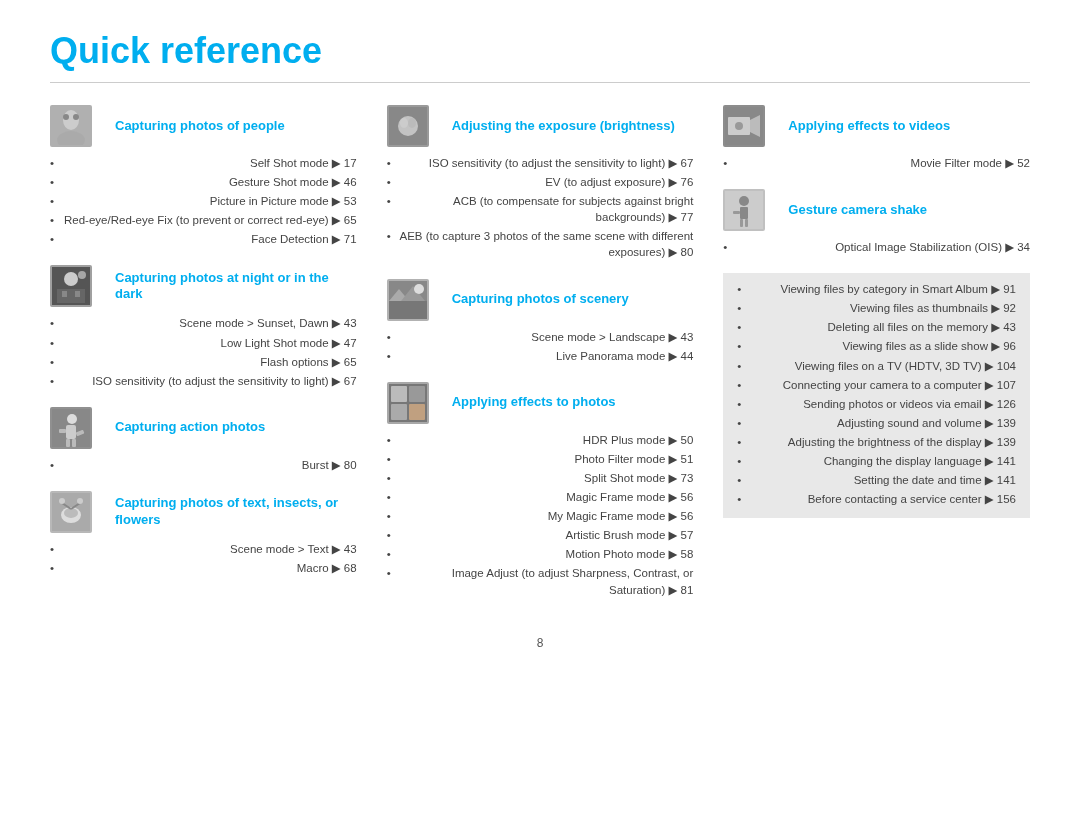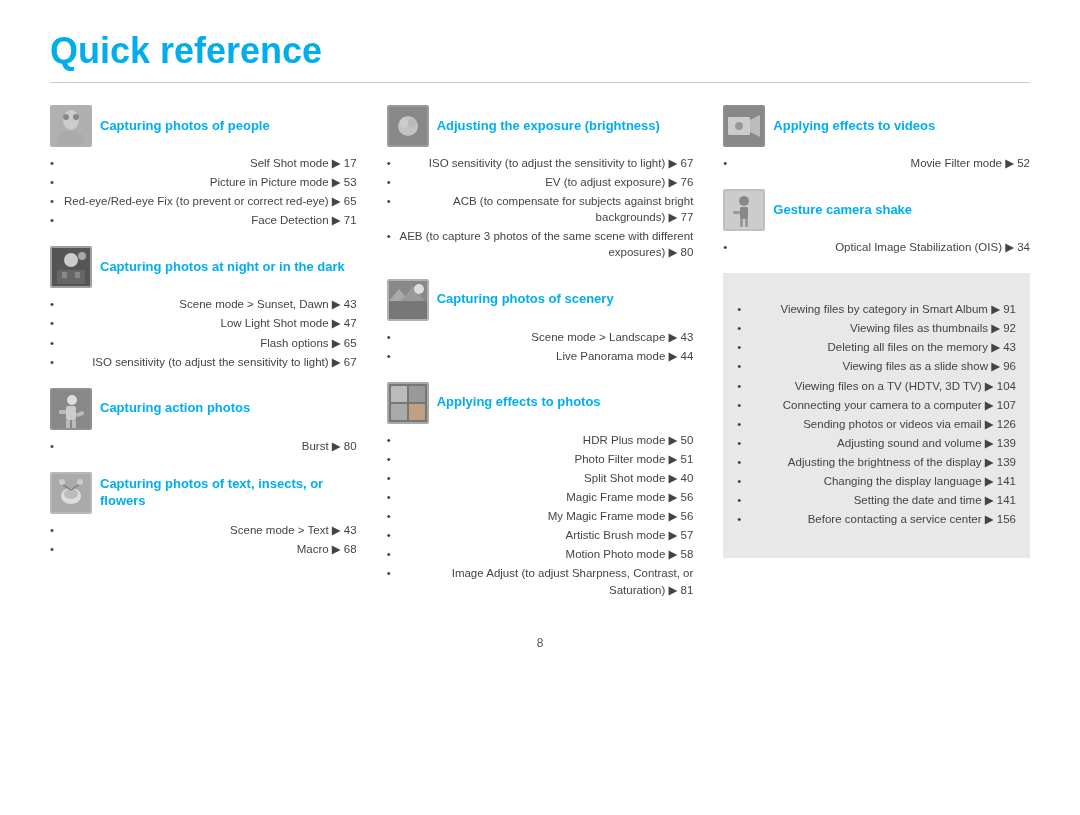--- a/index.html
+++ b/index.html
@@ -28,20 +28,21 @@
       grid-template-columns: 1fr 1fr 1fr;
       gap: 0 30px;
     }
     .section {
       margin-bottom: 18px;
     }
     .section-header {
       display: flex;
       align-items: center;
       margin-bottom: 8px;
+      gap: 15px;
     }
     .section-thumb {
       width: 42px;
       height: 42px;
       margin-right: 8px;
       flex-shrink: 0;
       background: #888;
       border-radius: 2px;
       overflow: hidden;
       display: flex;
@@ -72,21 +73,21 @@
       text-align: right;
     }
     .section-list li::before {
       content: '•';
       position: absolute;
       left: 0;
       color: #444;
     }
     .col3-box {
       background: #e8e8e8;
-      padding: 28px 14px;
+      padding: 8px 14px;
       margin-top: 8px;
     }
     .col3-box .section-list li {
       color: #444;
     }
     .page-num {
       text-align: center;
       margin-top: 20px;
       font-size: 12px;
       color: #555;
@@ -120,20 +121,21 @@
             <ellipse cx="19" cy="13" rx="8" ry="10" fill="#ccc"></ellipse>
             <ellipse cx="19" cy="33" rx="14" ry="9" fill="#aaa"></ellipse>
             <circle cx="14" cy="10" r="3" fill="#888"></circle>
             <circle cx="24" cy="10" r="3" fill="#888"></circle>
           </svg>
         </div>
         <span class="section-title">Capturing photos of people</span>
       </div>
       <ul class="section-list">
         <li>Self Shot mode ▶ 17</li>
+        <li>Gesture Shot mode ▶ 46</li>
         <li>Picture in Picture mode ▶ 53</li>
         <li>Red-eye/Red-eye Fix (to prevent or correct red-eye) ▶ 65</li>
         <li>Face Detection ▶ 71</li>
       </ul>
     </div>
 
     <div class="section">
       <div class="section-header">
         <div class="section-thumb thumb-night">
           <svg viewBox="0 0 38 38" xmlns="http://www.w3.org/2000/svg">
@@ -248,21 +250,21 @@
             <rect x="20" y="2" width="16" height="16" fill="#999" rx="1"></rect>
             <rect x="2" y="20" width="16" height="16" fill="#aaa" rx="1"></rect>
             <rect x="20" y="20" width="16" height="16" fill="#c0a080" rx="1"></rect>
           </svg>
         </div>
         <span class="section-title">Applying effects to photos</span>
       </div>
       <ul class="section-list">
         <li>HDR Plus mode ▶ 50</li>
         <li>Photo Filter mode ▶ 51</li>
-        <li>Split Shot mode ▶ 40</li>
+        <li>Split Shot mode ▶ 73</li>
         <li>Magic Frame mode ▶ 56</li>
         <li>My Magic Frame mode ▶ 56</li>
         <li>Artistic Brush mode ▶ 57</li>
         <li>Motion Photo mode ▶ 58</li>
         <li>Image Adjust (to adjust Sharpness, Contrast, or Saturation) ▶ 81</li>
       </ul>
     </div>
 
   </div>
 

